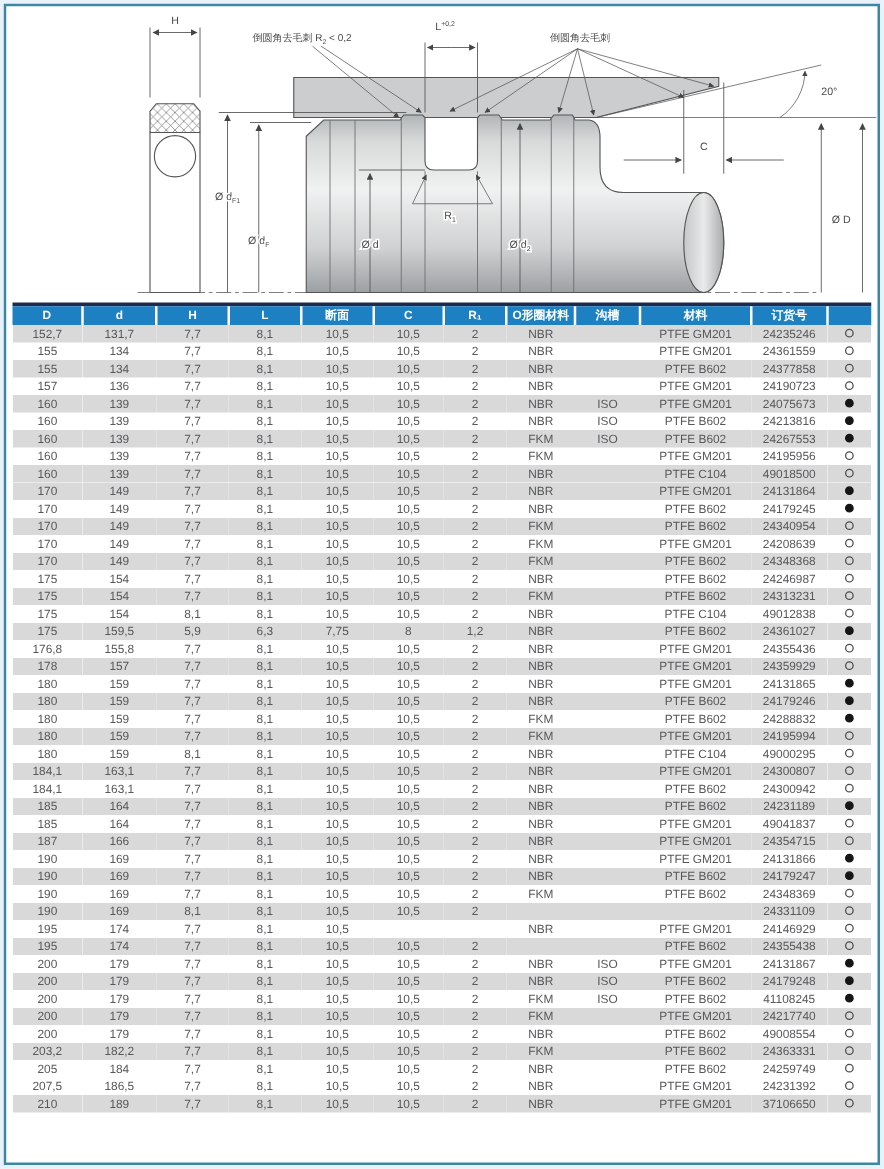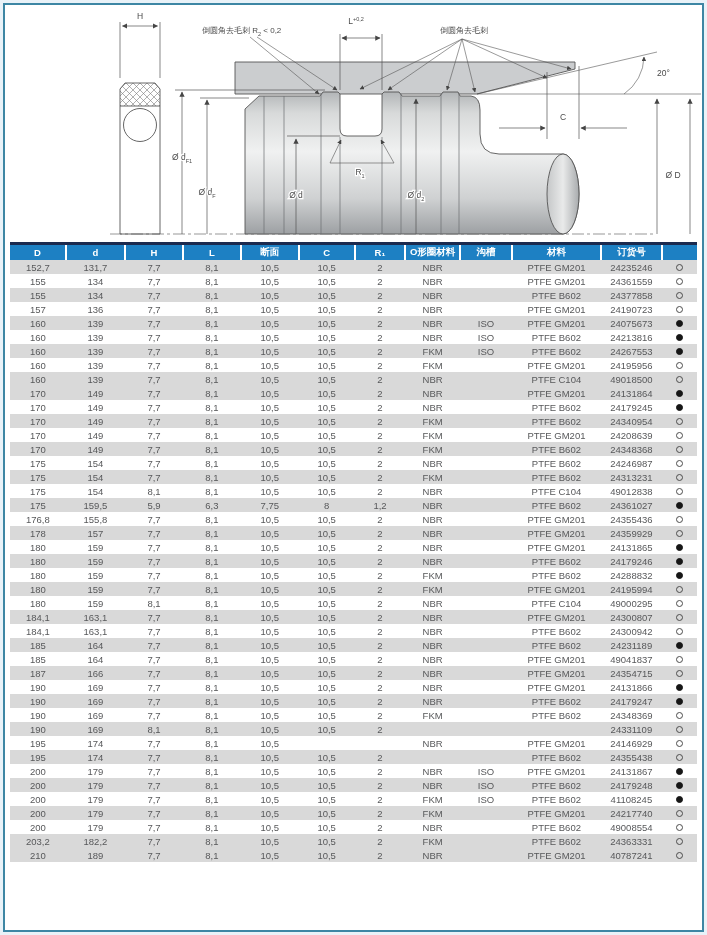--- a/index.html
+++ b/index.html
@@ -773,32 +773,60 @@
               <td>8,1</td>
               <td>10,5</td>
               <td>10,5</td>
               <td>2</td>
               <td>FKM</td>
               <td></td>
               <td>PTFE B602</td>
               <td>24363331</td>
               <td><span class="dot"></span></td>
             </tr>
+            <tr>
+              <td>205</td>
+              <td>184</td>
+              <td>7,7</td>
+              <td>8,1</td>
+              <td>10,5</td>
+              <td>10,5</td>
+              <td>2</td>
+              <td>NBR</td>
+              <td></td>
+              <td>PTFE B602</td>
+              <td>24259749</td>
+              <td><span class="dot"></span></td>
+            </tr>
+            <tr>
+              <td>207,5</td>
+              <td>186,5</td>
+              <td>7,7</td>
+              <td>8,1</td>
+              <td>10,5</td>
+              <td>10,5</td>
+              <td>2</td>
+              <td>NBR</td>
+              <td></td>
+              <td>PTFE GM201</td>
+              <td>24231392</td>
+              <td><span class="dot"></span></td>
+            </tr>
             <tr class="alt">
               <td>210</td>
               <td>189</td>
               <td>7,7</td>
               <td>8,1</td>
               <td>10,5</td>
               <td>10,5</td>
               <td>2</td>
               <td>NBR</td>
               <td></td>
               <td>PTFE GM201</td>
-              <td>40787241</td>
+              <td>37106650</td>
               <td><span class="dot"></span></td>
             </tr>
           </tbody>
     </table>
   </div>
 
  </div>
 </div>
 
 </body></html>

